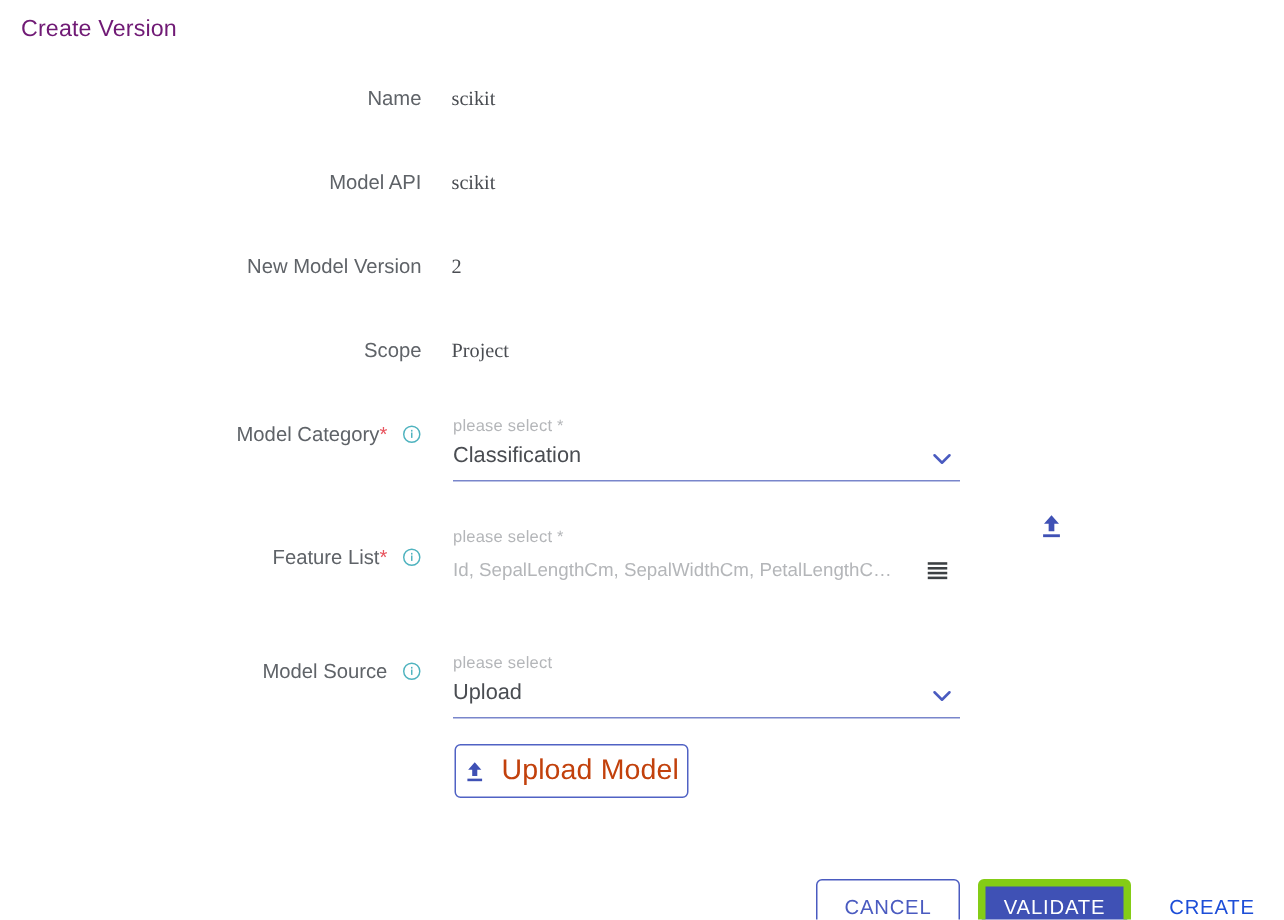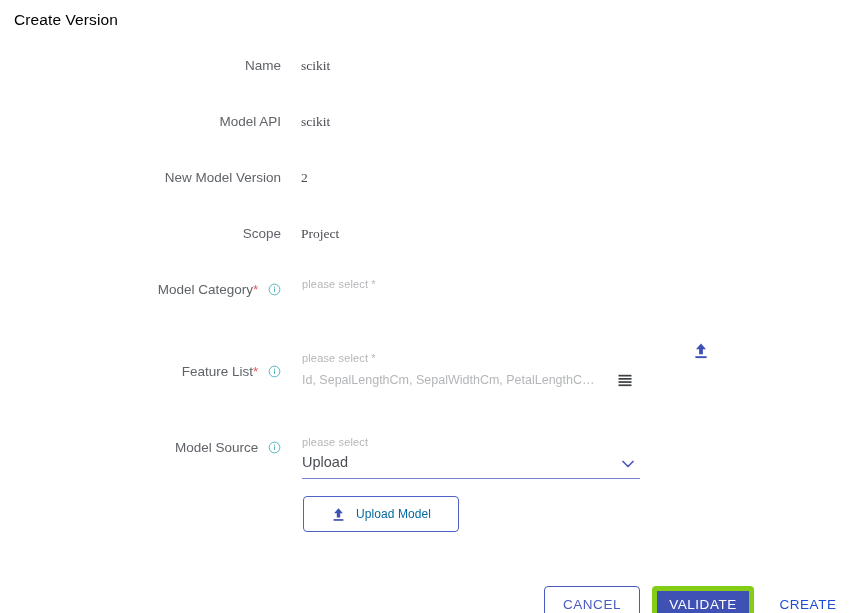--- a/index.html
+++ b/index.html
@@ -15,21 +15,21 @@
     overflow: hidden;
     position: relative;
   }
 
   
   .page-title {
     position: absolute;
     left: 14px;
     top: 11px;
     font-size: 15.5px;
-    color: #000000;
+    color: #701a75;
     letter-spacing: .1px;
     white-space: nowrap;
   }
 
   
   .form {
     position: absolute;
     left: 0;
     top: 48px;
     width: 856px;
@@ -158,22 +158,22 @@
     background: #ffffff;
     display: flex;
     align-items: center;
     justify-content: center;
     gap: 10px;
     cursor: pointer;
   }
   .upload-btn .bi { width: 15px; height: 15px; }
   .upload-btn .bi svg { display: block; }
   .upload-btn .lbl {
-    font-size: 12px;
-    color: #0369a1;
+    font-size: 19px;
+    color: #c2410c;
     letter-spacing: .1px;
   }
 
   
   .footer {
     position: absolute;
     left: 0;
     top: 566px;
     width: 856px;
     height: 40px;
@@ -249,20 +249,28 @@
         <svg viewBox="0 0 16 16" width="13" height="13">
           <circle cx="8" cy="8" r="6.6" fill="none" stroke="#4fb3bf" stroke-width="1.2"></circle>
           <rect x="7.4" y="6.6" width="1.2" height="4.4" fill="#4fb3bf"></rect>
           <rect x="7.4" y="4.4" width="1.2" height="1.4" fill="#4fb3bf"></rect>
         </svg>
       </span>
     </div>
 
     <div class="field">
       <div class="float-label">please select *</div>
+      <div class="field-control">
+        <div class="field-text">Classification</div>
+        <span class="chevron">
+          <svg viewBox="0 0 16 12" width="16" height="12">
+            <path d="M3 3.5 L8 8.5 L13 3.5" fill="none" stroke="#4a5bc0" stroke-width="1.7" stroke-linecap="round" stroke-linejoin="round"></path>
+          </svg>
+        </span>
+      </div>
     </div>
   </div>
 
   <div class="row select-row with-helper">
     <div class="row-label" style="top:22px;">
       <span>Feature List</span><span class="req-star">*</span>
       <span class="info-icon">
         <svg viewBox="0 0 16 16" width="13" height="13">
           <circle cx="8" cy="8" r="6.6" fill="none" stroke="#4fb3bf" stroke-width="1.2"></circle>
           <rect x="7.4" y="6.6" width="1.2" height="4.4" fill="#4fb3bf"></rect>

